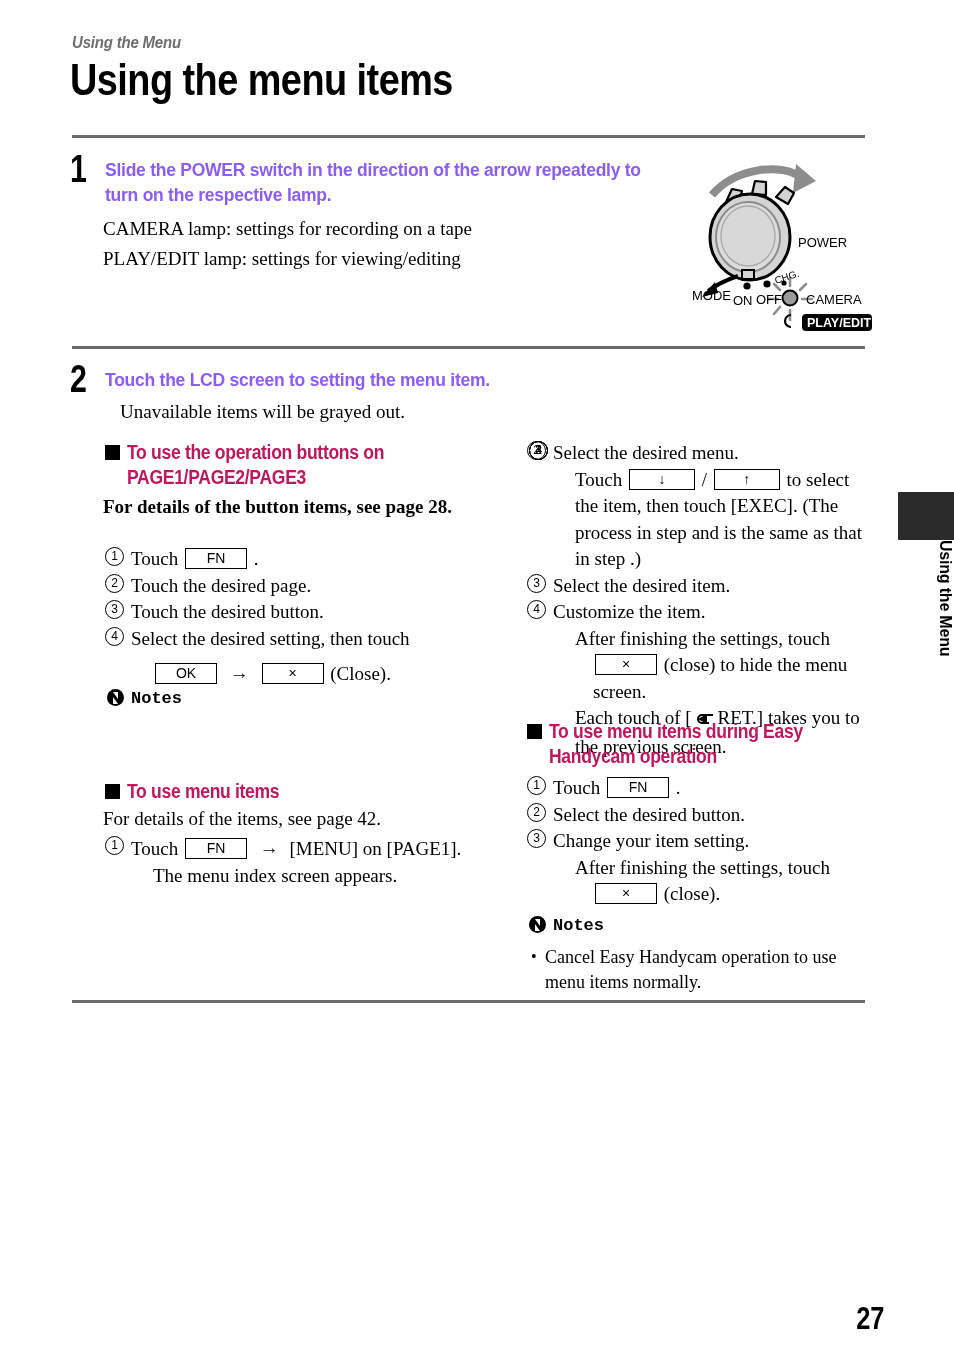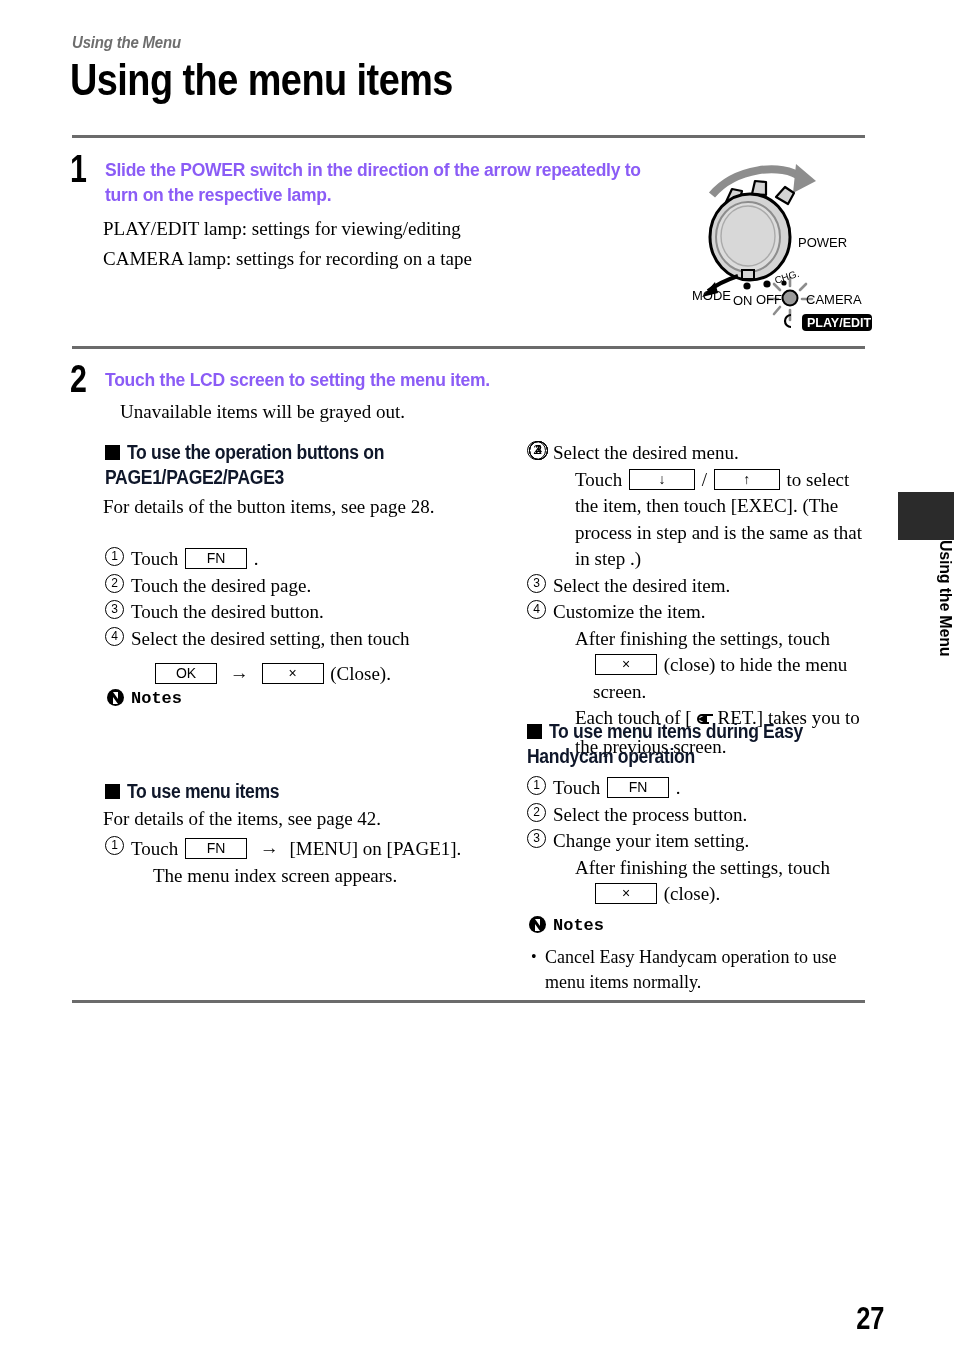--- a/index.html
+++ b/index.html
@@ -87,32 +87,33 @@
   }
 
   
   .sec-head {
     position: absolute;
     font-family: "Liberation Sans", sans-serif;
     font-weight: bold;
     font-size: 19.5px;
     line-height: 25px;
     letter-spacing: -0.35px;
-    color: #0f172a;
+    color: #be185d;
   }
   .sec-head .sq {
     display: inline-block;
     width: 15px;
     height: 15px;
     background: #000;
     vertical-align: -1px;
     margin-right: 7px;
   }
   .sec-head .ln2 {
     display: block;
+    margin-left: 22px;
   }
   .sec-head .inner {
     display: inline-block;
     transform: scaleX(0.9);
     transform-origin: left center;
   }
 
   
   .para {
     position: absolute;
@@ -289,22 +290,22 @@
   <div class="kicker">Using the Menu</div>
   <div class="page-title">Using the menu items</div>
 
   <div class="rule r1"></div>
   <div class="rule r2"></div>
   <div class="rule r3"></div>
 
   <div class="step-num" style="left:70px; top:150px;">1</div>
   <div class="step-head" style="left:105px; top:158px; width:545px;">Slide the POWER switch in the direction of the arrow repeatedly to turn on the respective lamp.</div>
   <div class="step-body" style="left:103px; top:214px; width:560px;">
+    <div>CAMERA lamp: settings for recording on a tape</div>
     <div>PLAY/EDIT lamp: settings for viewing/editing</div>
-    <div>CAMERA lamp: settings for recording on a tape</div>
   </div>
 
   <div class="dial-fig">
     <svg width="186" height="180" viewBox="0 0 186 180" xmlns="http://www.w3.org/2000/svg">
 
       <path d="M22 43 C 45 16, 92 10, 112 26" fill="none" stroke="#8d8d8d" stroke-width="8" stroke-linecap="butt"></path>
       <polygon points="106,12 126,29 103,41" fill="#8d8d8d"></polygon>
 
       <path d="M36 50 l6 -13 l10 2 l-3 12 z" fill="#d4d4d4" stroke="#000" stroke-width="2.2" stroke-linejoin="round"></path>
       <path d="M62 42 l3 -13 l11 1 l0 13 z" fill="#d4d4d4" stroke="#000" stroke-width="2.2" stroke-linejoin="round"></path>
@@ -358,21 +359,21 @@
   <div class="step-head" style="left:105px; top:368px; width:560px;">Touch the LCD screen to setting the menu item.</div>
   <div class="step-body" style="left:120px; top:397px; width:560px;">
     <div>Unavailable items will be grayed out.</div>
   </div>
 
   <div class="sec-head" style="left:105px; top:440px; width:370px;">
     <span class="sq"></span><span class="inner">To use the operation buttons on</span>
     <span class="ln2"><span class="inner">PAGE1/PAGE2/PAGE3</span></span>
   </div>
 
-  <div class="para" style="left:103px; top:494px; width:355px;">For details of the button items, see page 28.</div>
+  <div class="para" style="left:103px; top:494px; width:355px;font-weight:bold;">For details of the button items, see page 28.</div>
 
   <div class="olist" style="left:105px; top:546px; width:360px;">
     <div class="oitem">
       <span class="cnum">1</span>
       <span>Touch</span>
       <span class="key">FN</span>
       <span>.</span>
     </div>
     <div class="oitem">
       <span class="cnum">2</span>
@@ -465,21 +466,21 @@
 
   <div class="olist" style="left:527px; top:775px; width:340px;">
     <div class="oitem">
       <span class="cnum">1</span>
       <span>Touch</span>
       <span class="key">FN</span>
       <span>.</span>
     </div>
     <div class="oitem">
       <span class="cnum">2</span>
-      <span>Select the process button.</span>
+      <span>Select the desired button.</span>
     </div>
     <div class="oitem">
       <span class="cnum">3</span>
       <span>Change your item setting.</span>
       <div style="padding-left:22px;">
         <div>After finishing the settings, touch</div>
         <div style="padding-left:18px;">
           <span class="key">×</span>
           <span>(close).</span>
         </div>

